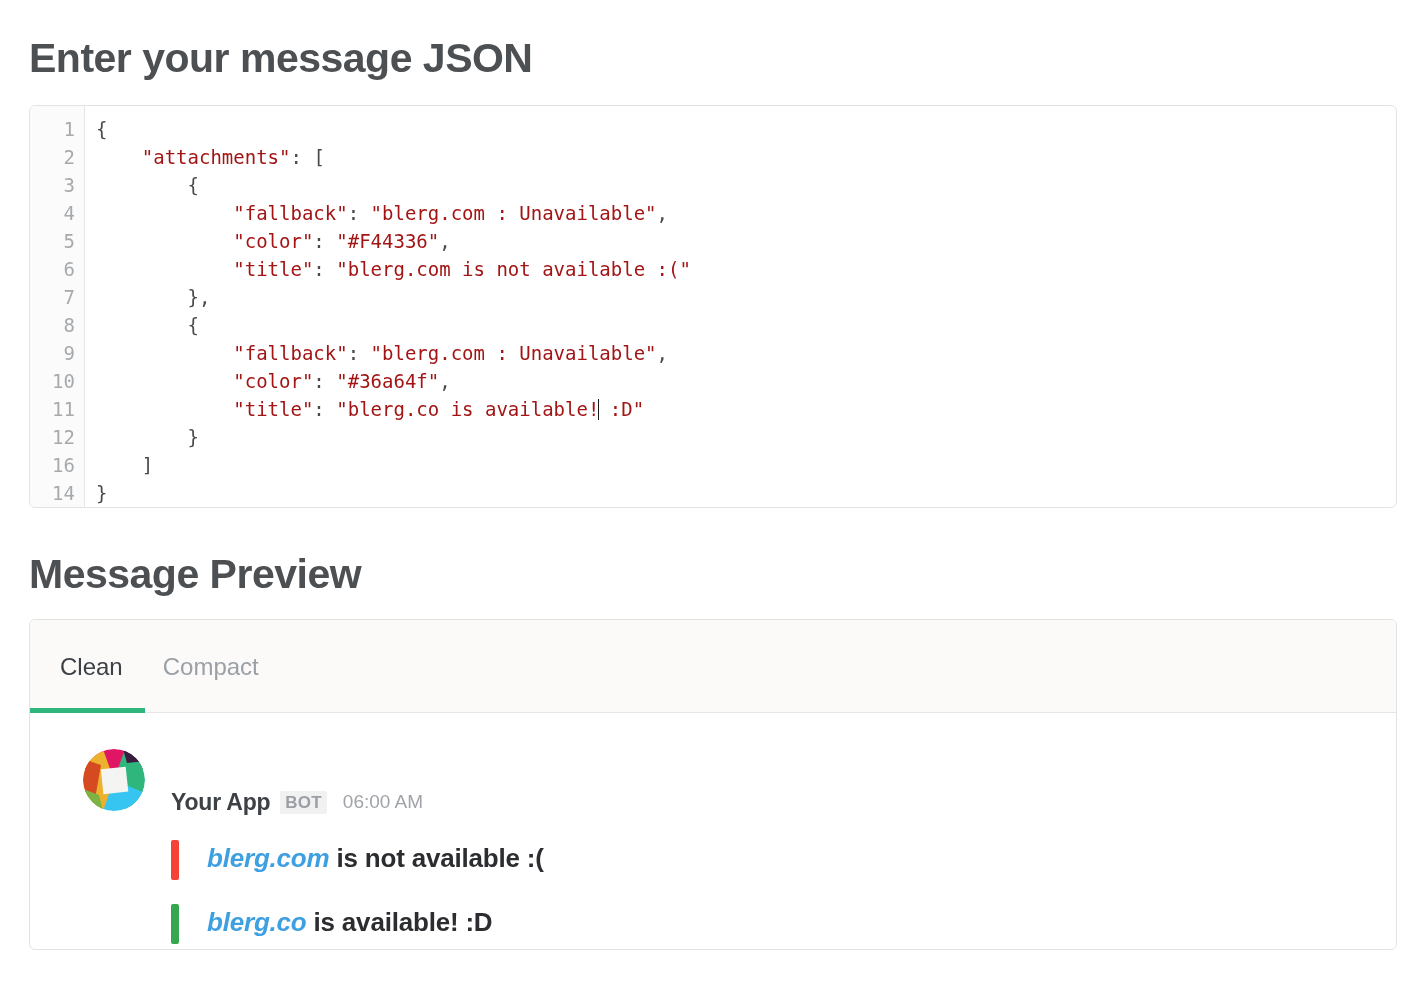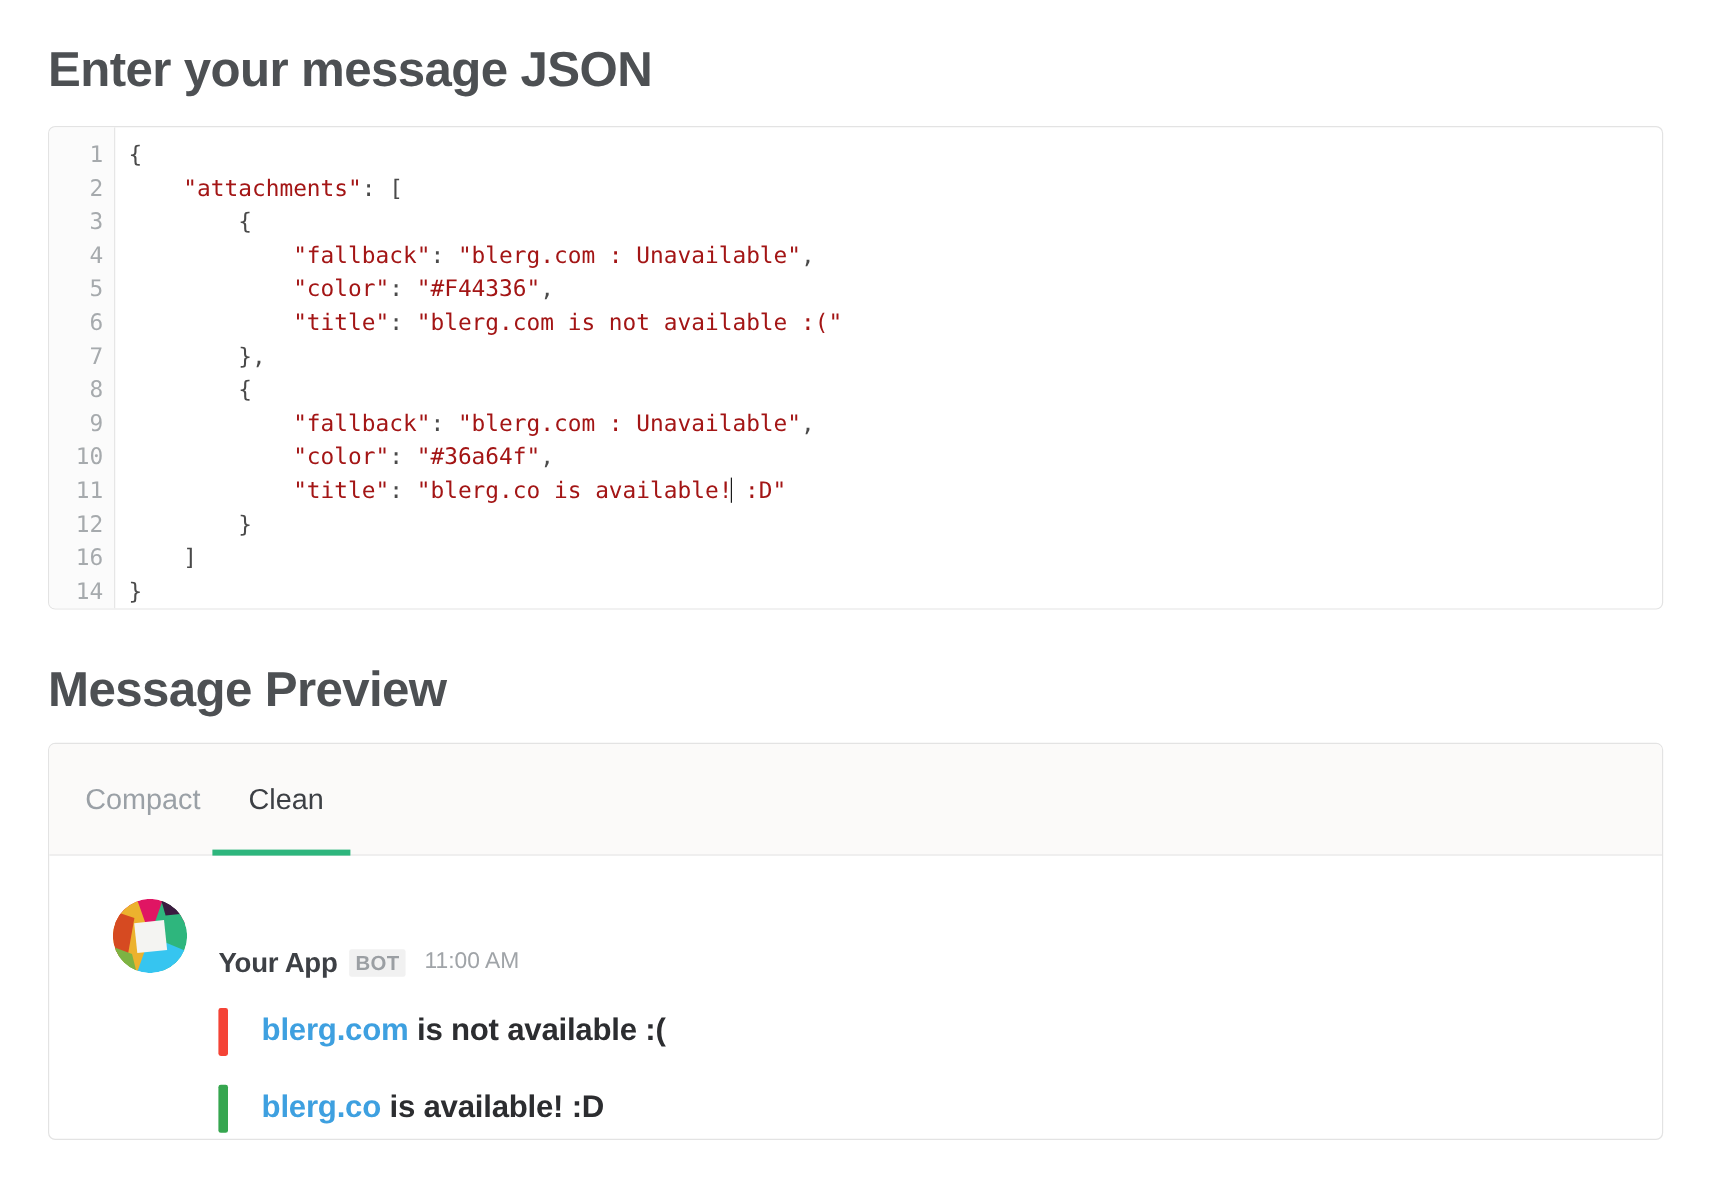--- a/index.html
+++ b/index.html
@@ -10,21 +10,21 @@
     height: 986px;
     background: #ffffff;
     font-family: "Liberation Sans", sans-serif;
     -webkit-font-smoothing: antialiased;
   }
 
   .page {
     position: relative;
     width: 1426px;
     height: 986px;
-    padding: 0 40px;
+    padding: 0 29px;
     overflow: hidden;
   }
 
   
   .section-heading {
     font-size: 41px;
     font-weight: 700;
     color: #4d5053;
     letter-spacing: -0.5px;
     margin: 0;
@@ -186,21 +186,21 @@
     margin-top: 2px;
   }
   .attach-title {
     margin-left: 28px;
     font-size: 26px;
     font-weight: 700;
     color: #2c2d30;
     letter-spacing: -0.2px;
     line-height: 40px;
   }
-  .attach-title .link { color: #3ea0e0; }
+  .attach-title .link { color: #3ea0e0; font-style: italic; }
 </style>
 </head>
 <body>
 
 <div class="page">
 
   <h1 class="section-heading heading-json">Enter your message JSON</h1>
 
   <div class="editor">
     <div class="gutter" id="gutter">
@@ -235,22 +235,22 @@
         <div class="code-line"><span class="pun">    </span><span class="pun">]</span></div>
         <div class="code-line"><span class="pun"></span><span class="pun">}</span></div>
       </div>
   </div>
 
   <h1 class="section-heading heading-preview">Message Preview</h1>
 
   <div class="preview">
 
     <div class="tabbar" id="tabbar">
+        <div class="tab active">Clean</div>
         <div class="tab">Compact</div>
-        <div class="tab active">Clean</div>
       </div>
 
     <div class="msg-body">
 
       <div class="avatar">
         <svg width="62" height="62" viewBox="0 0 62 62">
           <defs>
             <clipPath id="circ">
                 <circle cx="31" cy="31" r="31"></circle>
               </clipPath>
@@ -266,21 +266,21 @@
             <path d="M0 40 L16 46 L20 62 H0 Z" fill="#7db343"></path>
             <rect x="19" y="19" width="25" height="25" fill="#f4f4f2" transform="rotate(-6 31 31)"></rect>
           </g>
         </svg>
       </div>
 
       <div class="msg-content">
         <div class="msg-head">
           <span class="app-name">Your App</span>
           <span class="bot-badge">BOT</span>
-          <span class="timestamp">11:00 AM</span>
+          <span class="timestamp">06:00 AM</span>
         </div>
 
         <div id="attachments">
             <div class="attachment">
               <div class="attach-bar" style="background: rgb(244, 67, 54);"></div>
               <div class="attach-title"><span class="link">blerg.com</span><span> is not available :(</span></div>
             </div>
             <div class="attachment">
               <div class="attach-bar" style="background: rgb(54, 166, 79);"></div>
               <div class="attach-title"><span class="link">blerg.co</span><span> is available! :D</span></div>

